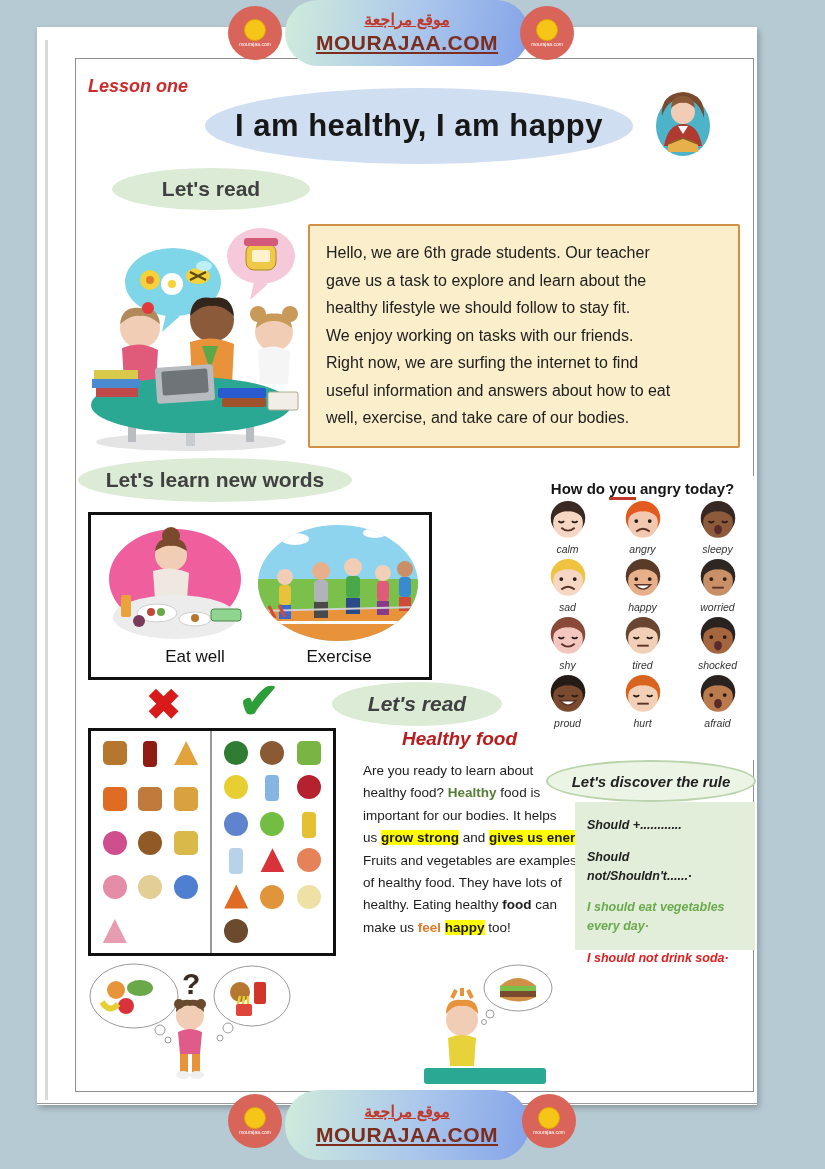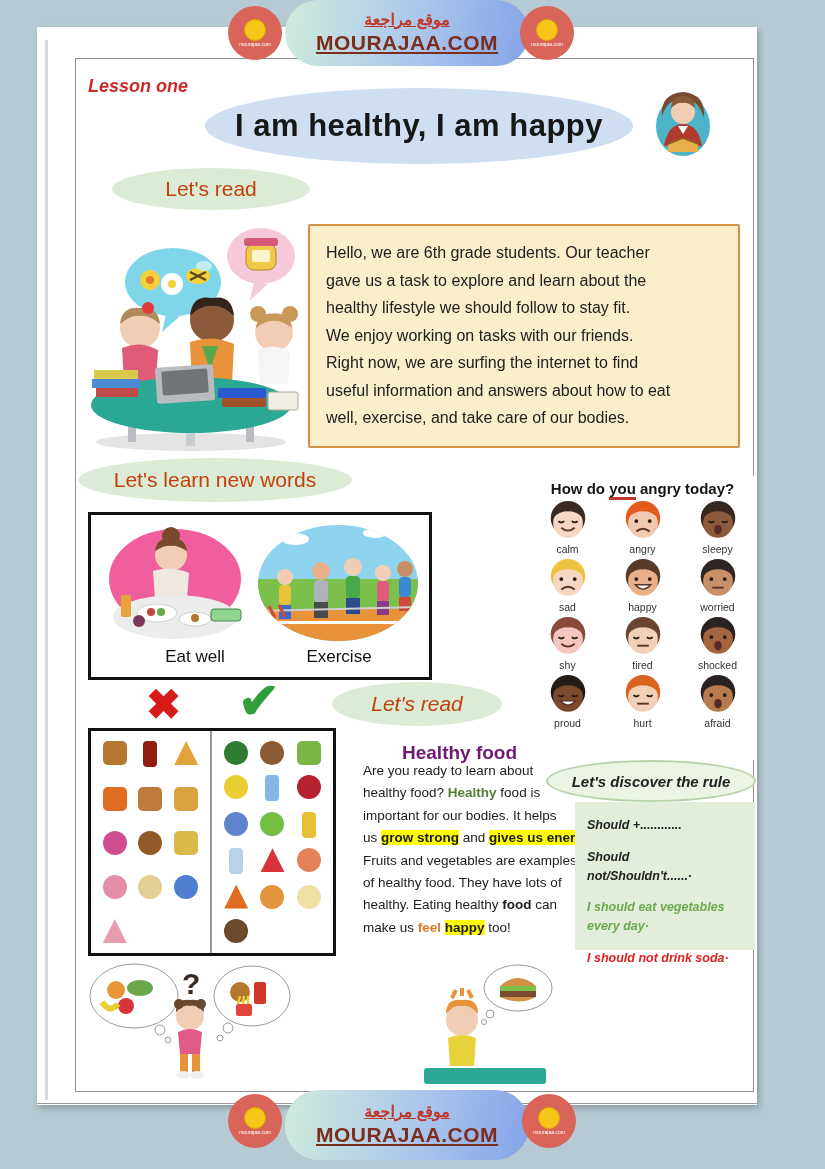--- a/index.html
+++ b/index.html
@@ -38,21 +38,21 @@
   .lesson-label{left:88px;top:76px;font-size:18px;font-weight:bold;color:#cc2a2a;font-style:italic;}
   .title-oval{
     left:205px;top:88px;width:428px;height:76px;border-radius:50%;
     background:#cfdef1;display:flex;align-items:center;justify-content:center;
   }
   .title-text{font-size:31px;font-weight:600;color:#171717;letter-spacing:.5px;}
   .green-oval{
     background:#dcebd5;border-radius:50%;
     display:flex;align-items:center;justify-content:center;
   }
-  .oval-label{font-size:21px;font-weight:400;color:#c2410c;}
+  .oval-label{font-size:21px;font-weight:700;color:#404040;}
   .lets-read-1{left:112px;top:168px;width:198px;height:42px;}
   .lets-learn{left:78px;top:458px;width:274px;height:44px;}
   .lets-read-2{left:332px;top:682px;width:170px;height:44px;}
   .lets-read-2 .oval-label{font-style:italic;}
   .discover-oval{
     left:546px;top:760px;width:206px;height:38px;border-radius:50%;
     background:#ebf4e5;border:2px solid #b9d3ab;
     display:flex;align-items:center;justify-content:center;
   }
   .discover-oval span{font-size:15px;font-weight:bold;font-style:italic;color:#222;text-align:center;}
@@ -66,26 +66,26 @@
   
   .vocab-box{left:88px;top:512px;width:338px;height:162px;border:3px solid #111;background:#fff;}
   .vocab-label{position:absolute;font-size:17px;color:#111;}
   .label-eatwell{left:39px;top:132px;width:130px;text-align:center;}
   .label-exercise{left:178px;top:132px;width:140px;text-align:center;}
   
   .feelings-card{left:530px;top:476px;width:225px;height:284px;background:#fff;}
   .feelings-title{font-size:15px;font-weight:800;color:#151515;text-align:center;margin:4px 0 2px 0;}
   .u-red{border-bottom:3px solid #c0392b;}
   .feel-grid{display:grid;grid-template-columns:repeat(3,1fr);row-gap:2px;}
-  .feel-cell{display:flex;flex-direction:column;align-items:center;}
+  .feel-cell{display:flex;flex-direction:column;align-items:center;font-style:italic;}
   .feel-cell .flabel{font-size:10.5px;color:#333;margin-top:-2px;}
   
   .wrong-mark{left:146px;top:680px;font-size:42px;font-weight:bold;color:#d91a1a;}
   .right-mark{left:238px;top:672px;font-size:50px;font-weight:bold;color:#2e9e3a;}
-  .healthy-food-heading{left:402px;top:728px;font-size:19px;font-weight:600;color:#701a75;margin-top:14px;}
+  .healthy-food-heading{left:402px;top:728px;font-size:19px;font-weight:600;color:#b91c1c;font-style:italic;}
   
   .food-box{
     left:88px;top:728px;width:242px;height:222px;border:3px solid #111;background:#fff;
     display:flex;
   }
   .food-col{width:50%;box-sizing:border-box;padding:10px 6px;display:grid;
     grid-template-columns:repeat(3,1fr);align-content:space-between;justify-items:center;row-gap:8px;}
   .food-col.left{border-right:2px solid #999;}
   .fi{width:24px;height:24px;}
   .fi.circle{border-radius:50%;}

